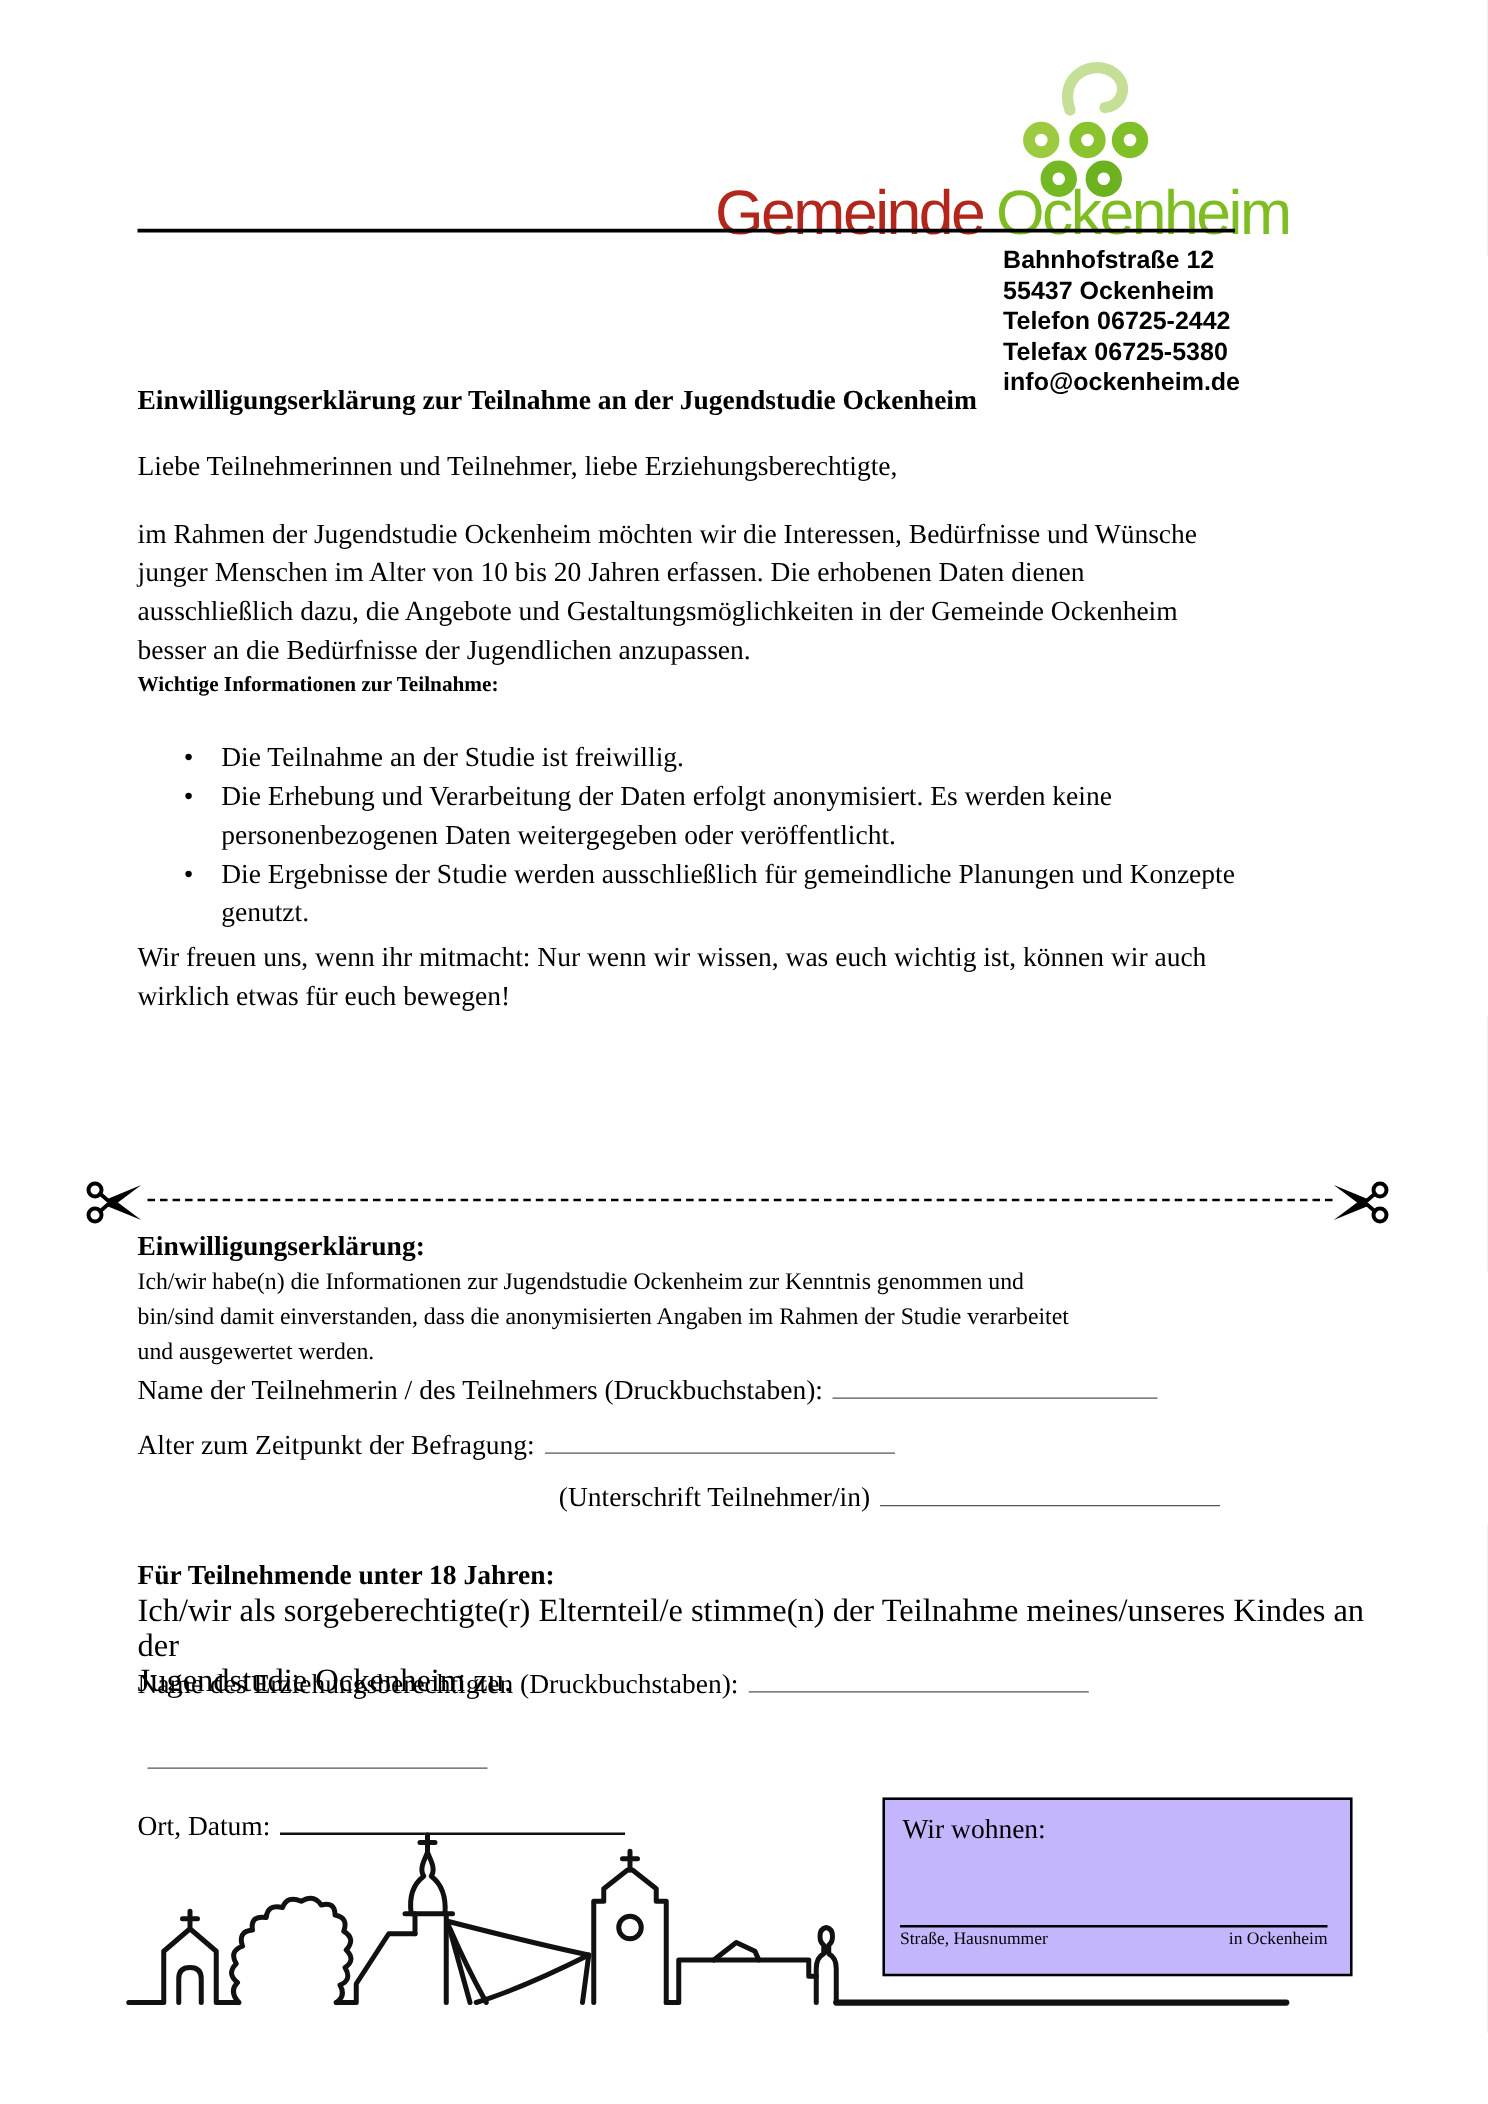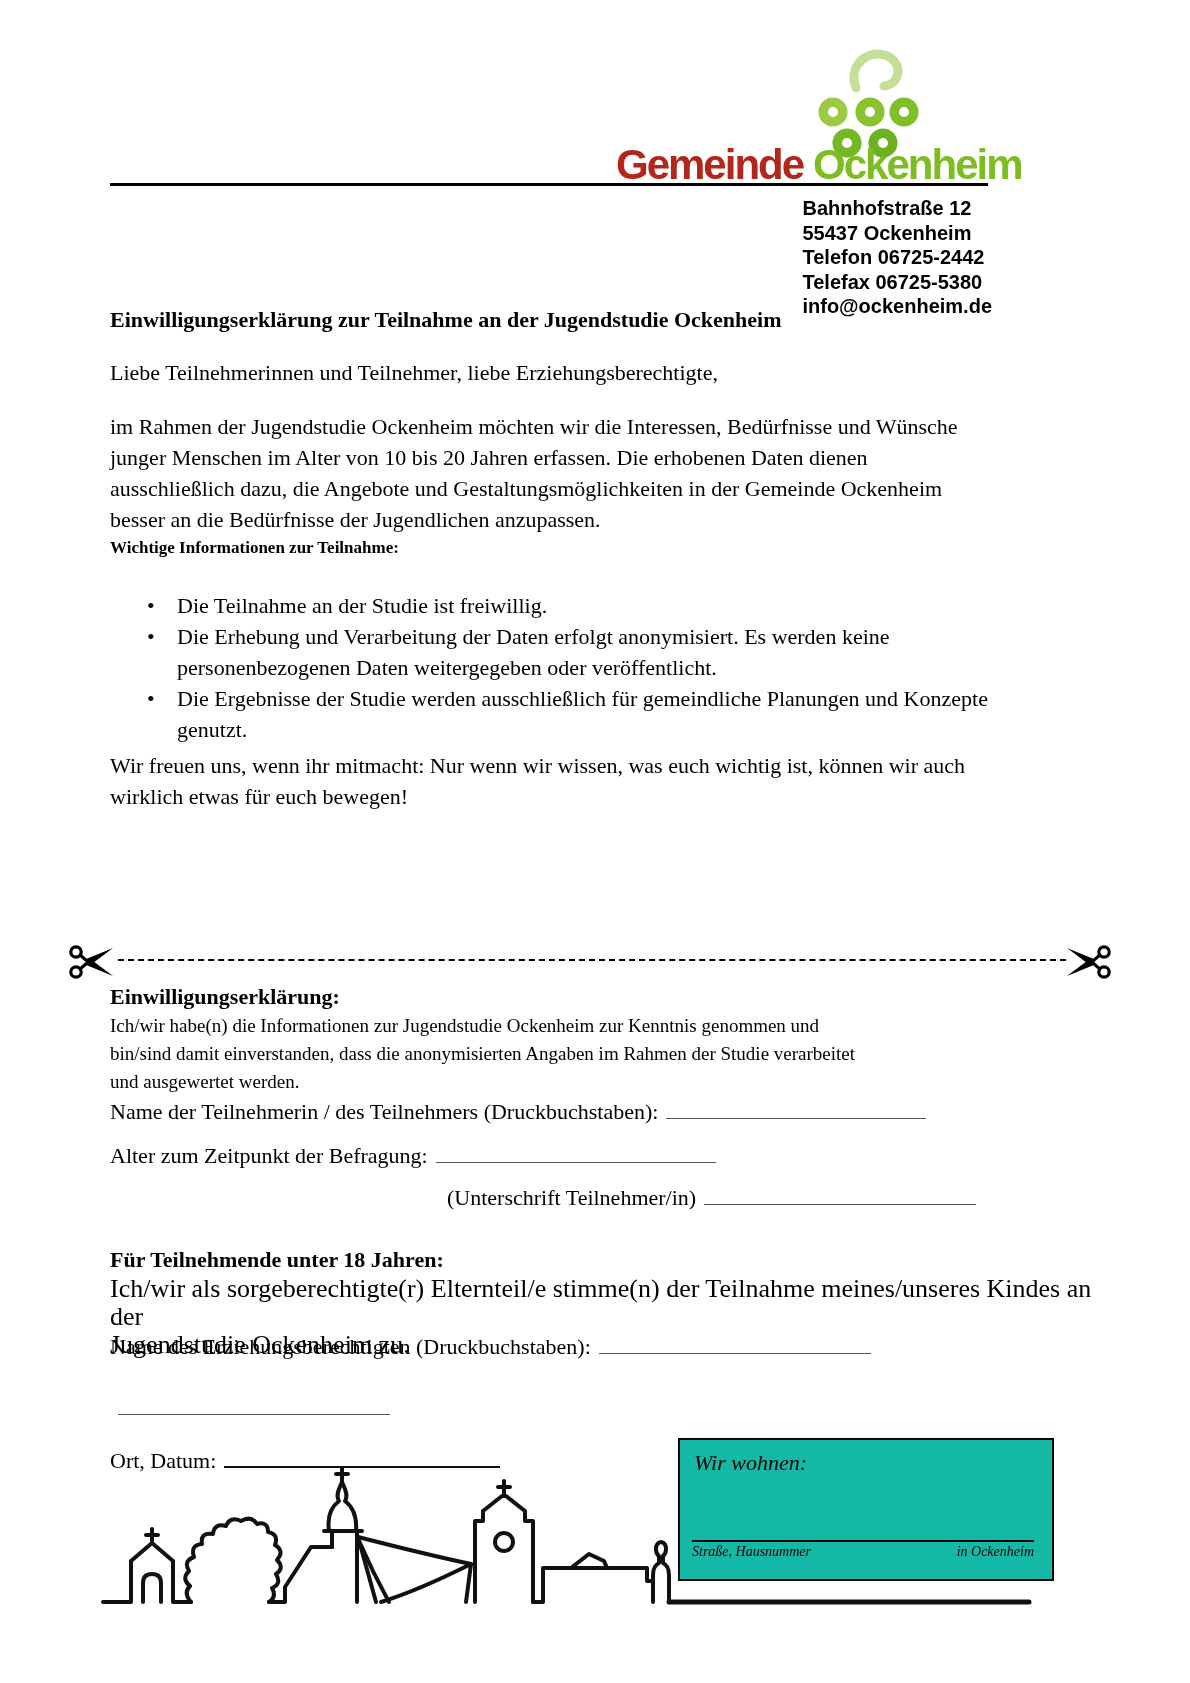--- a/index.html
+++ b/index.html
@@ -4,22 +4,22 @@
 <style>
   html,body{margin:0;padding:0;background:#e8e8e8;}
   .page{position:relative;width:1190px;height:1683px;background:#ffffff;margin:0 auto;
         font-family:"Liberation Serif",serif;color:#000;overflow:hidden;}
   .abs{position:absolute;}
   .ml{white-space:pre-line;}
   .serif22{font-size:22px;line-height:31px;}
   .bold{font-weight:normal;}
 
   
-  .brand{left:616px;top:141px;font-family:"Liberation Sans",sans-serif;font-weight:bold;
-         font-size:42px;letter-spacing:-2px;white-space:nowrap;}
+  .brand{left:572px;top:141px;font-family:"Liberation Sans",sans-serif;font-weight:normal;
+         font-size:50px;letter-spacing:-2px;white-space:nowrap;}
   .brand .red{color:#b2261b;}
   .brand .green{color:#7ebd22;margin-left:10px;}
   .rule{left:110px;top:183px;width:878px;height:3px;background:#000;}
   .address{right:198px;top:196px;font-family:"Liberation Sans",sans-serif;
            font-weight:bold;font-size:20px;line-height:24.5px;}
 
   
   .title{left:110px;top:307px;font-size:22px;font-weight:bold;}
   .salutation{left:110px;top:360px;font-size:22px;}
   .para1{left:110px;top:411px;width:1020px;}
@@ -48,21 +48,21 @@
   .r-gname{left:110px;top:1331px;}
   .r-gsig{left:110px;top:1392px;}
   .r-ort{left:110px;top:1444px;}
 
   .blank{display:inline-block;height:22px;border-bottom:1.6px solid #555;
          vertical-align:baseline;margin-left:8px;}
   .blank.dark{border-bottom-color:#111;border-bottom-width:2px;}
   .w260{width:260px;} .w280{width:280px;} .w272{width:272px;} .w276{width:276px;}
 
   
-  .resbox{left:678px;top:1438px;width:372px;height:139px;border:2px solid #000;background:#14b8a6;font-style:italic;}
+  .resbox{left:706px;top:1438px;width:372px;height:139px;border:2px solid #000;background:#c4b5fd;}
   .res-title{position:absolute;left:14px;top:10px;font-size:22px;}
   .res-line{position:absolute;left:12px;right:18px;top:100px;height:0;border-bottom:2px solid #000;}
   .res-labels{position:absolute;left:12px;right:18px;top:104px;display:flex;
               justify-content:space-between;font-size:14px;}
 
   .skyline{left:95px;top:1355px;}
   .grapes{left:788px;top:40px;}
 </style>
 </head>
 <body>

